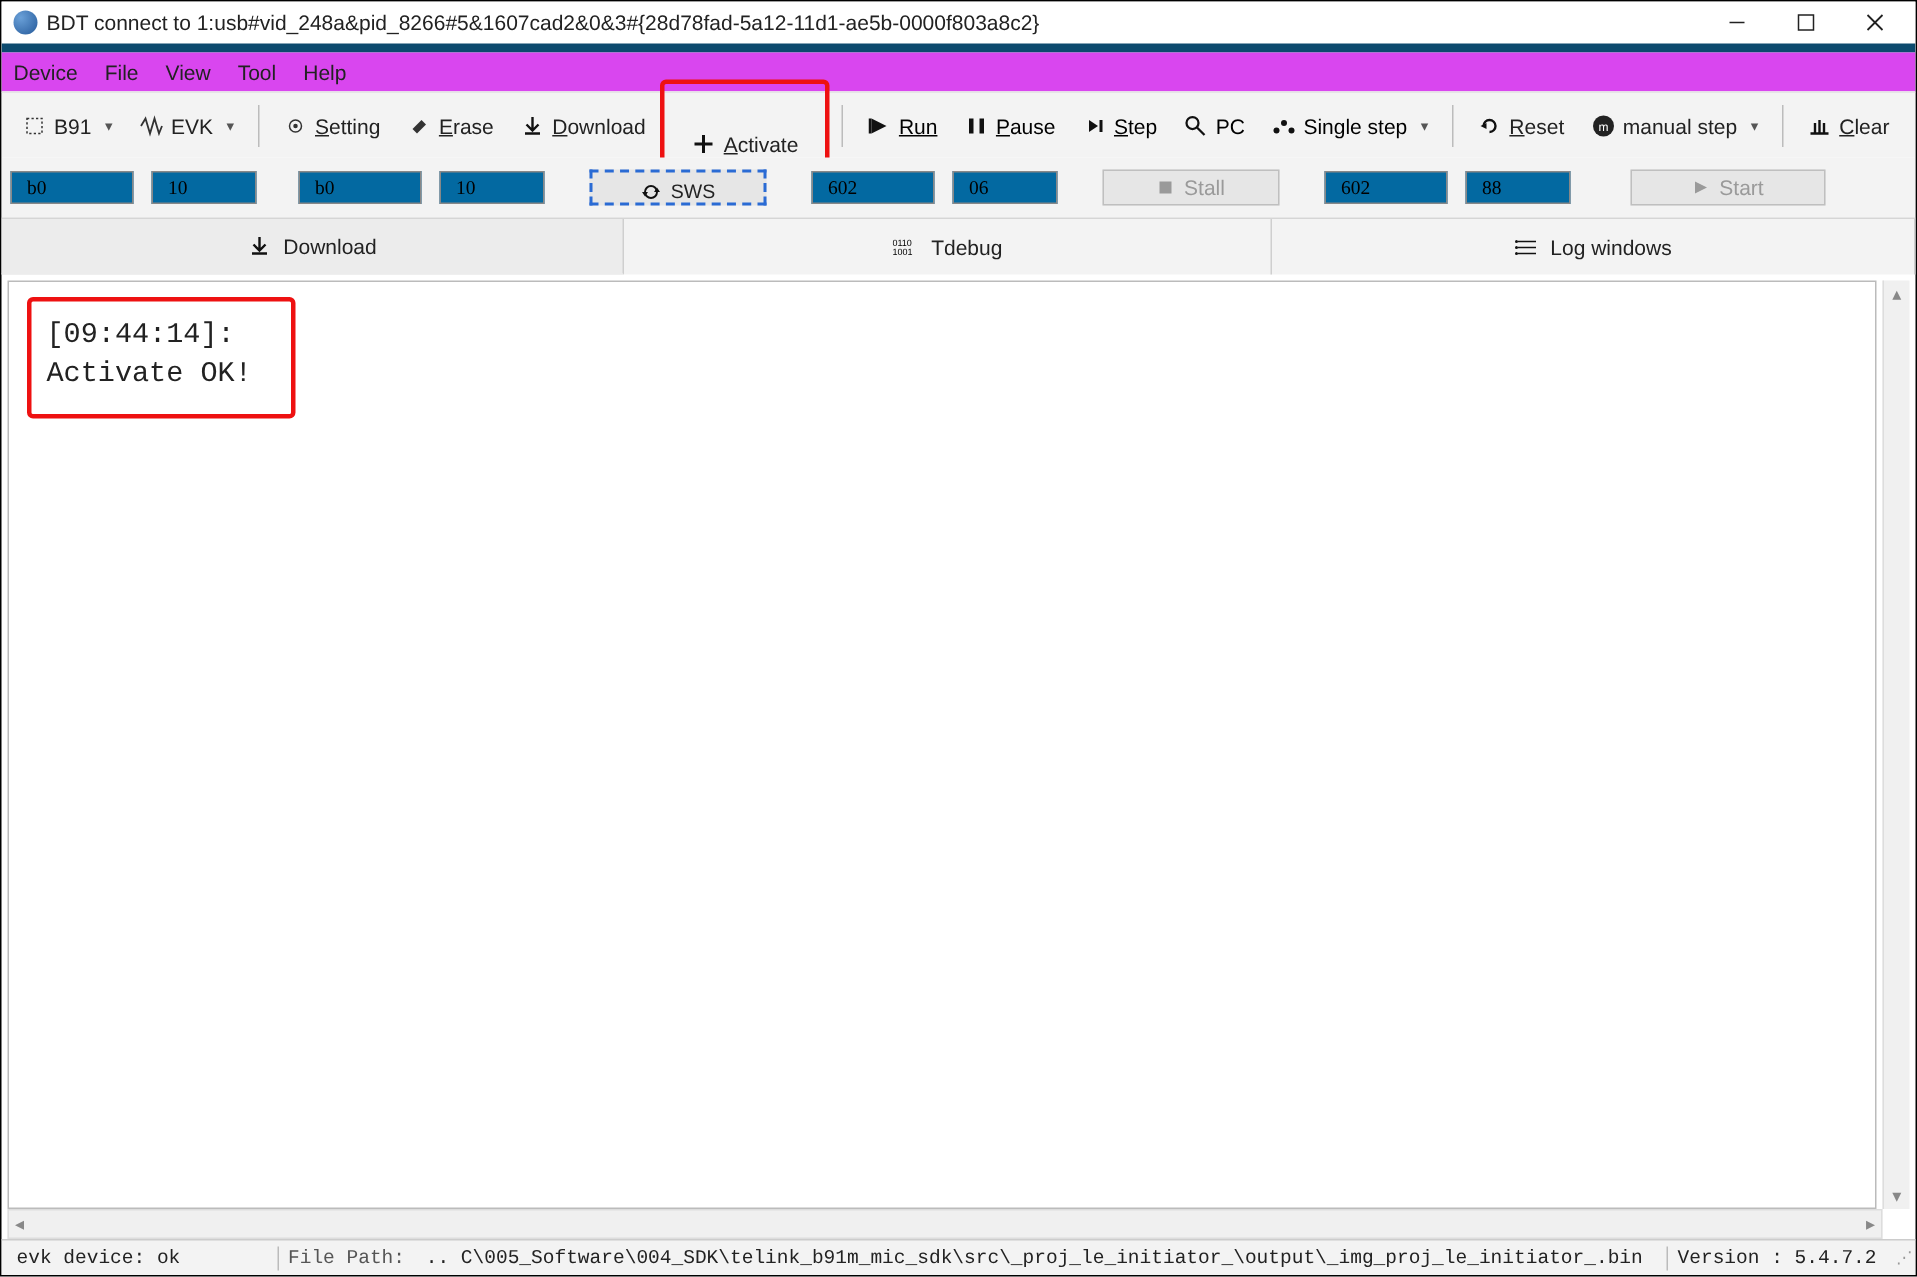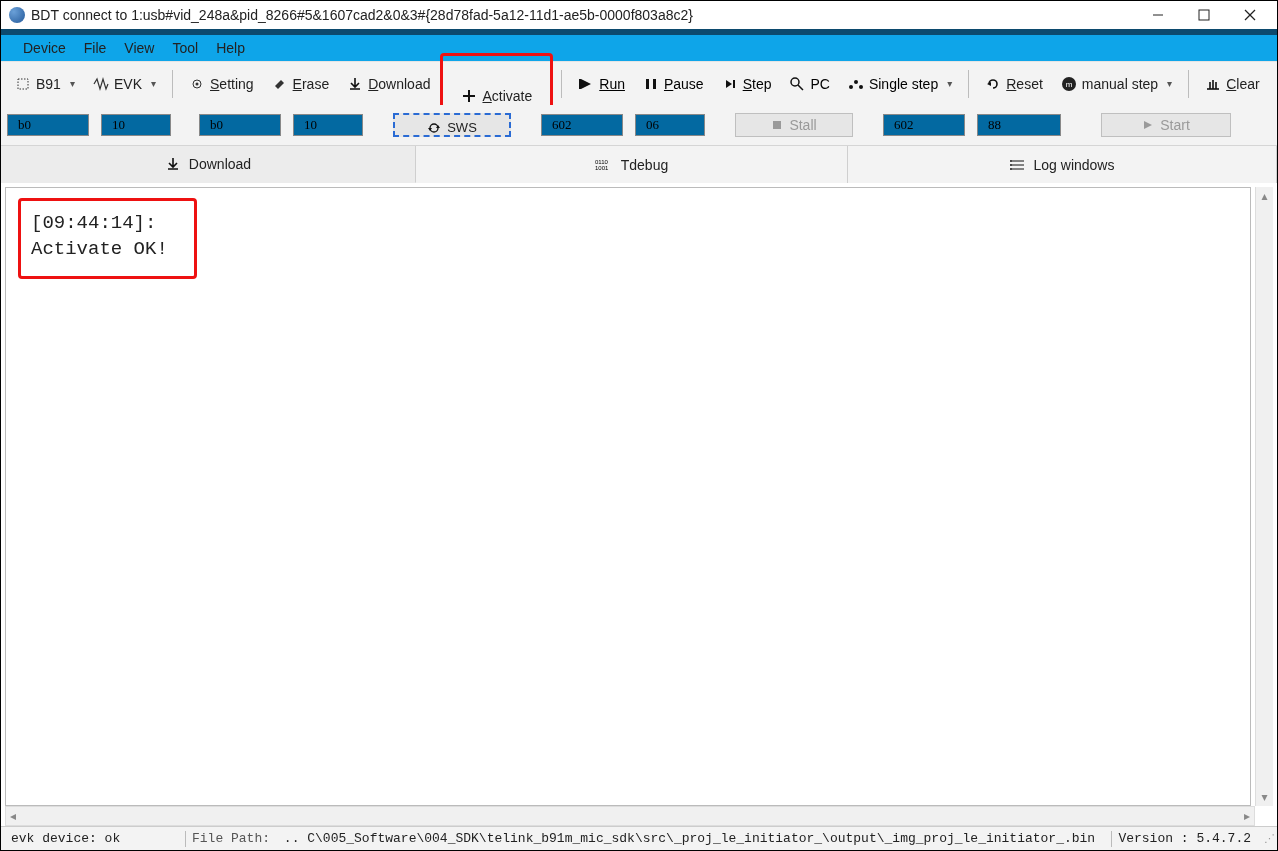--- a/index.html
+++ b/index.html
@@ -36,24 +36,24 @@
   .titlebar .winbtn {
     width: 46px; height: 34px;
     display: flex; align-items: center; justify-content: center;
     font-size: 14px;
     color: #222;
   }
 
   
   .menubar {
     height: 26px;
-    background: #0ea5e9;
+    background: #d946ef;
     display: flex;
     align-items: center;
-    padding: 0 14px;
+    padding: 0 0;
     gap: 2px;
   }
   .menubar .menuitem {
     padding: 3px 8px;
     font-size: 14px;
   }
 
   
   .toolbar {
     height: 44px;
@@ -407,21 +407,21 @@
   <div class="flatbtn" style="width:118px;margin-left:18px">
     <span class="ico">
       <svg width="12" height="12">
           <rect x="2" y="2" width="8" height="8" fill="#9a9a9a"></rect>
         </svg>
     </span>
     <span>Stall</span>
   </div>
 
   <input type="text" style="width: 82px; margin-left: 18px;" value="602">
-  <input type="text" style="width: 84px;" value="88">
+  <input type="text" style="width: 70px;" value="88">
 
   <div class="flatbtn" style="width:130px;margin-left:28px">
     <span class="ico">
       <svg width="12" height="12">
           <polygon points="2,2 10,6 2,10" fill="#9a9a9a"></polygon>
         </svg>
     </span>
     <span>Start</span>
   </div>
 </div>

